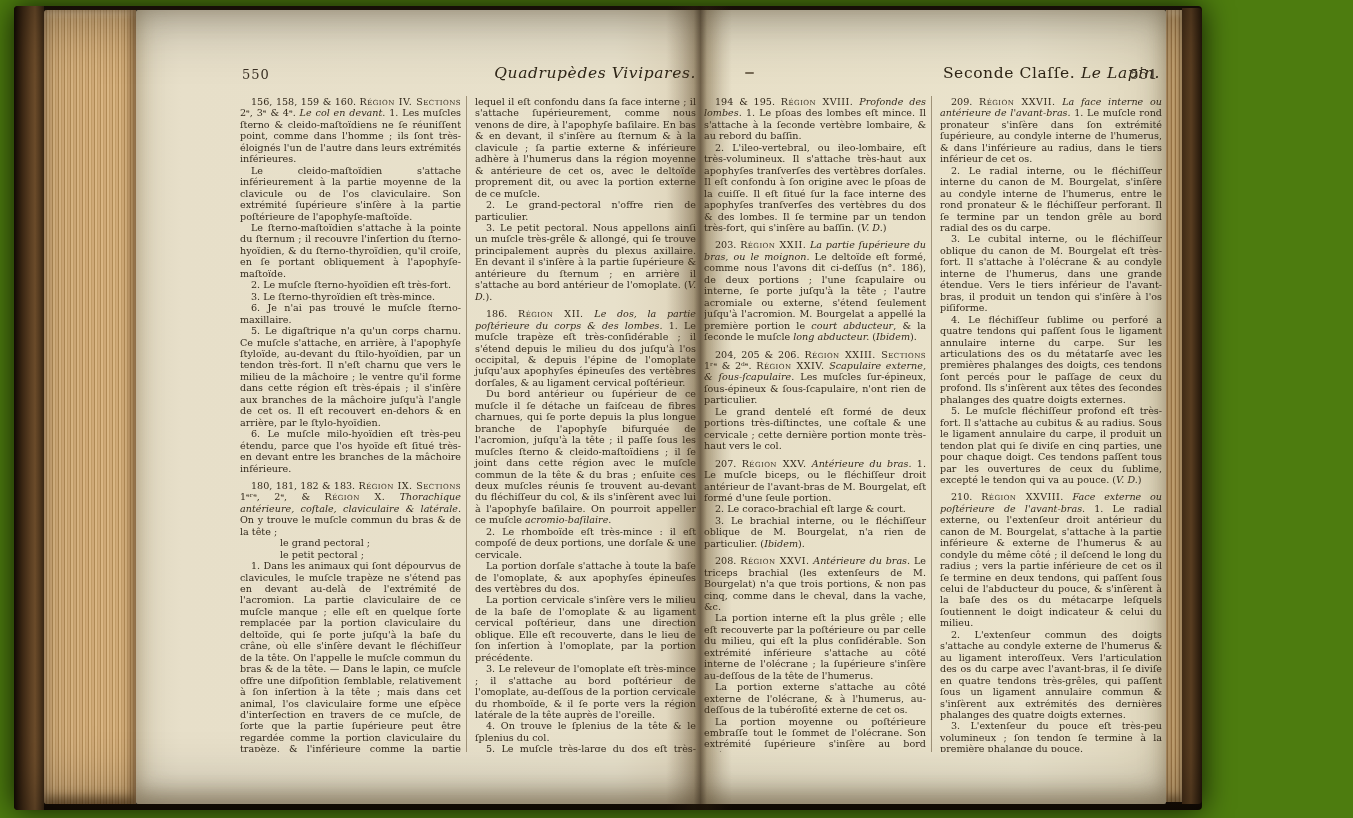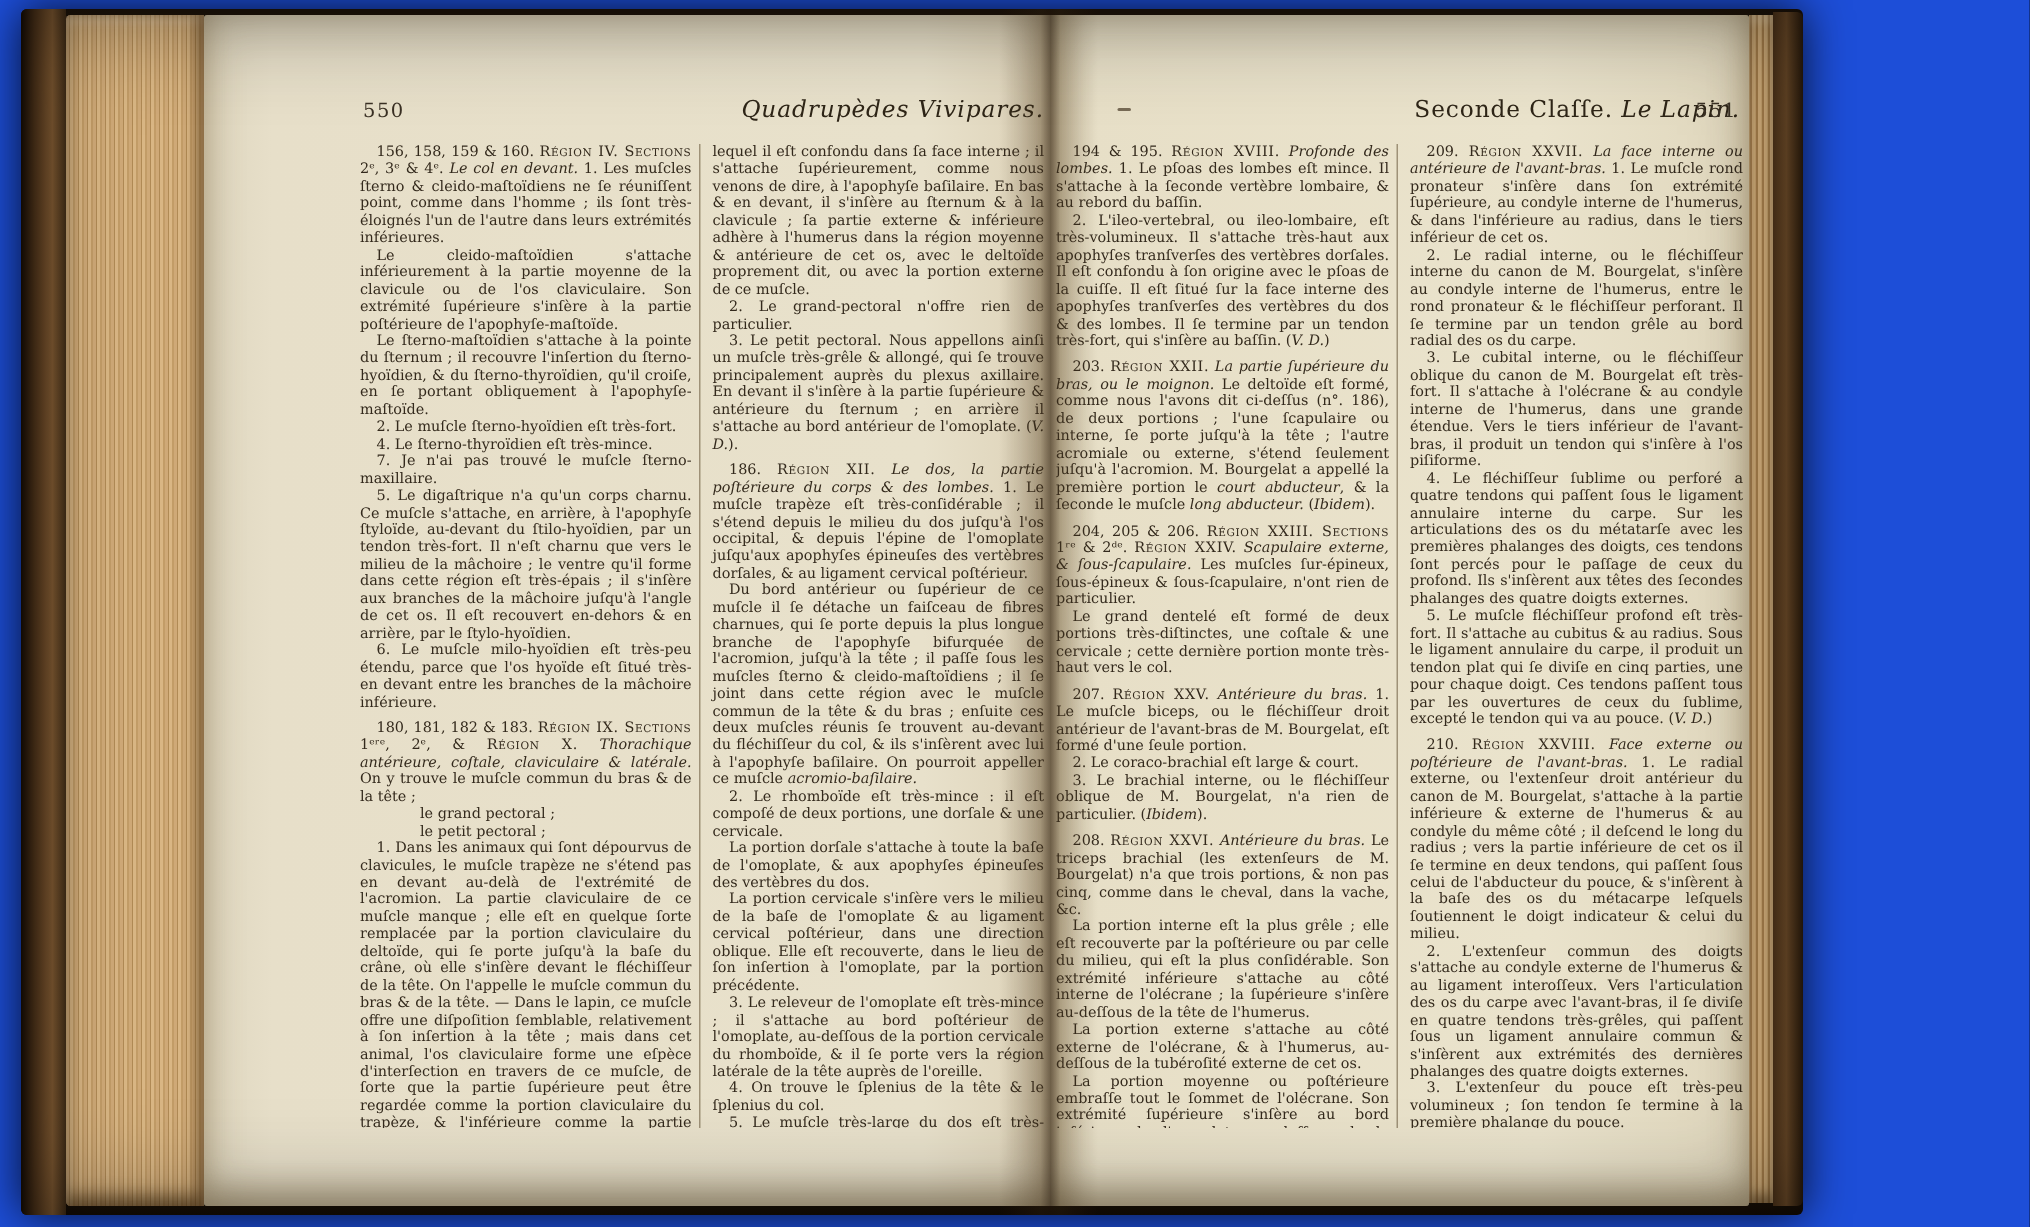--- a/index.html
+++ b/index.html
@@ -1,21 +1,21 @@
 <!DOCTYPE html>
 <html lang="fr"><head>
 <meta charset="utf-8">
 <style>
   html,body{margin:0;padding:0;}
   body{
     width:1353px;height:818px;overflow:hidden;position:relative;
     background:#060606;
     font-family:"DejaVu Serif","Liberation Serif",serif;
   }
-  .screen{position:absolute;inset:0;background:#1d4ed8;}
+  .screen{position:absolute;inset:0;background:#4d7c0f;}
   .book{
     position:absolute;left:14px;top:6px;width:1188px;height:804px;
     background:linear-gradient(180deg,#1c1209 0%,#33230f 8%,#3a2a16 50%,#2a1c0d 94%,#140c05 100%);
     border-radius:4px;
     box-shadow:0 0 30px rgba(0,0,0,0.8);
   }
   .cover-left{
     position:absolute;left:0;top:0;width:30px;height:100%;
     background:linear-gradient(90deg,#160d05 0%,#4a3119 30%,#6b4a28 55%,#7a5630 70%,#3d2a16 100%);
     border-radius:4px 0 0 4px;
@@ -109,22 +109,22 @@
     </div>
 
     <span class="ink-mark"></span>
 
     <div class="textcols tc-left">
       <div class="col">
           <p class="para"><span class="seg-r">156, 158, 159 &amp; 160. </span><span class="seg-sc">Région IV. Sections</span><span class="seg-r"> 2ᵉ, 3ᵉ &amp; 4ᵉ. </span><span class="seg-i">Le col en devant.</span><span class="seg-r"> 1. Les muſcles ſterno &amp; cleido-maſtoïdiens ne ſe réuniſſent point, comme dans l'homme ; ils ſont très-éloignés l'un de l'autre dans leurs extrémités inférieures.</span></p>
           <p class="para"><span class="seg-r">Le cleido-maſtoïdien s'attache inférieurement à la partie moyenne de la clavicule ou de l'os claviculaire. Son extrémité ſupérieure s'inſère à la partie poſtérieure de l'apophyſe-maſtoïde.</span></p>
           <p class="para"><span class="seg-r">Le ſterno-maſtoïdien s'attache à la pointe du ſternum ; il recouvre l'inſertion du ſterno-hyoïdien, &amp; du ſterno-thyroïdien, qu'il croiſe, en ſe portant obliquement à l'apophyſe-maſtoïde.</span></p>
           <p class="para"><span class="seg-r">2. Le muſcle ſterno-hyoïdien eſt très-fort.</span></p>
-          <p class="para"><span class="seg-r">4. Le ſterno-thyroïdien eſt très-mince.</span></p>
-          <p class="para"><span class="seg-r">7. Je n'ai pas trouvé le muſcle ſterno-maxillaire.</span></p>
+          <p class="para"><span class="seg-r">3. Le ſterno-thyroïdien eſt très-mince.</span></p>
+          <p class="para"><span class="seg-r">6. Je n'ai pas trouvé le muſcle ſterno-maxillaire.</span></p>
           <p class="para"><span class="seg-r">5. Le digaſtrique n'a qu'un corps charnu. Ce muſcle s'attache, en arrière, à l'apophyſe ſtyloïde, au-devant du ſtilo-hyoïdien, par un tendon très-fort. Il n'eſt charnu que vers le milieu de la mâchoire ; le ventre qu'il forme dans cette région eſt très-épais ; il s'inſère aux branches de la mâchoire juſqu'à l'angle de cet os. Il eſt recouvert en-dehors &amp; en arrière, par le ſtylo-hyoïdien.</span></p>
           <p class="para"><span class="seg-r">6. Le muſcle milo-hyoïdien eſt très-peu étendu, parce que l'os hyoïde eſt ſitué très-en devant entre les branches de la mâchoire inférieure.</span></p>
           <p class="para sect"><span class="seg-r">180, 181, 182 &amp; 183. </span><span class="seg-sc">Région IX. Sections</span><span class="seg-r"> 1ᵉʳᵉ, 2ᵉ, &amp; </span><span class="seg-sc">Région X.</span><span class="seg-r"> </span><span class="seg-i">Thorachique antérieure, coſtale, claviculaire &amp; latérale.</span><span class="seg-r"> On y trouve le muſcle commun du bras &amp; de la tête ;</span></p>
           <p class="para list"><span class="seg-r">le grand pectoral ;</span></p>
           <p class="para list"><span class="seg-r">le petit pectoral ;</span></p>
           <p class="para"><span class="seg-r">1. Dans les animaux qui ſont dépourvus de clavicules, le muſcle trapèze ne s'étend pas en devant au-delà de l'extrémité de l'acromion. La partie claviculaire de ce muſcle manque ; elle eſt en quelque ſorte remplacée par la portion claviculaire du deltoïde, qui ſe porte juſqu'à la baſe du crâne, où elle s'inſère devant le fléchiſſeur de la tête. On l'appelle le muſcle commun du bras &amp; de la tête. — Dans le lapin, ce muſcle offre une diſpoſition ſemblable, relativement à ſon inſertion à la tête ; mais dans cet animal, l'os claviculaire forme une eſpèce d'interſection en travers de ce muſcle, de ſorte que la partie ſupérieure peut être regardée comme la portion claviculaire du trapèze, &amp; l'inférieure comme la partie claviculaire du deltoïde, de même que dans les animaux claviculés.</span></p>
         </div>
       <div class="col">
           <p class="para cont"><span class="seg-r">lequel il eſt confondu dans ſa face interne ; il s'attache ſupérieurement, comme nous venons de dire, à l'apophyſe baſilaire. En bas &amp; en devant, il s'inſère au ſternum &amp; à la clavicule ; ſa partie externe &amp; inférieure adhère à l'humerus dans la région moyenne &amp; antérieure de cet os, avec le deltoïde proprement dit, ou avec la portion externe de ce muſcle.</span></p>
           <p class="para"><span class="seg-r">2. Le grand-pectoral n'offre rien de particulier.</span></p>

